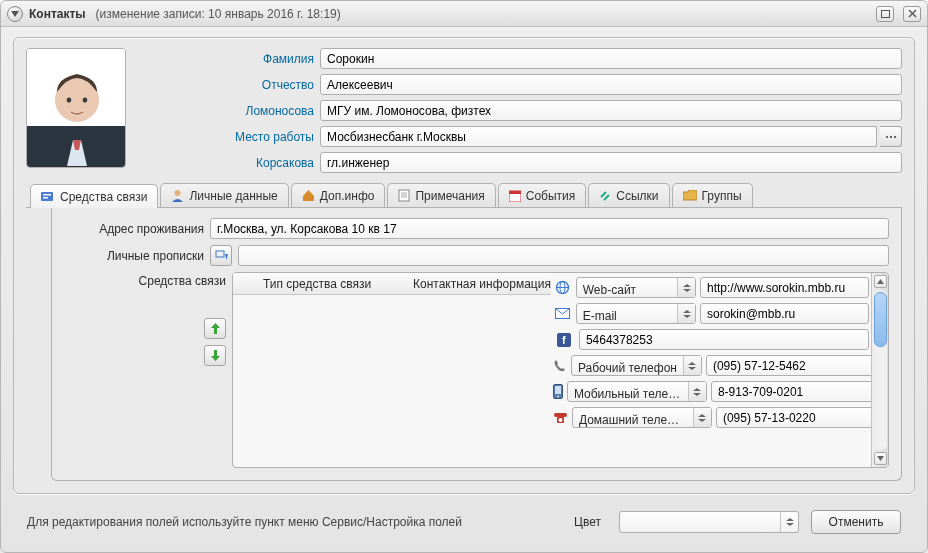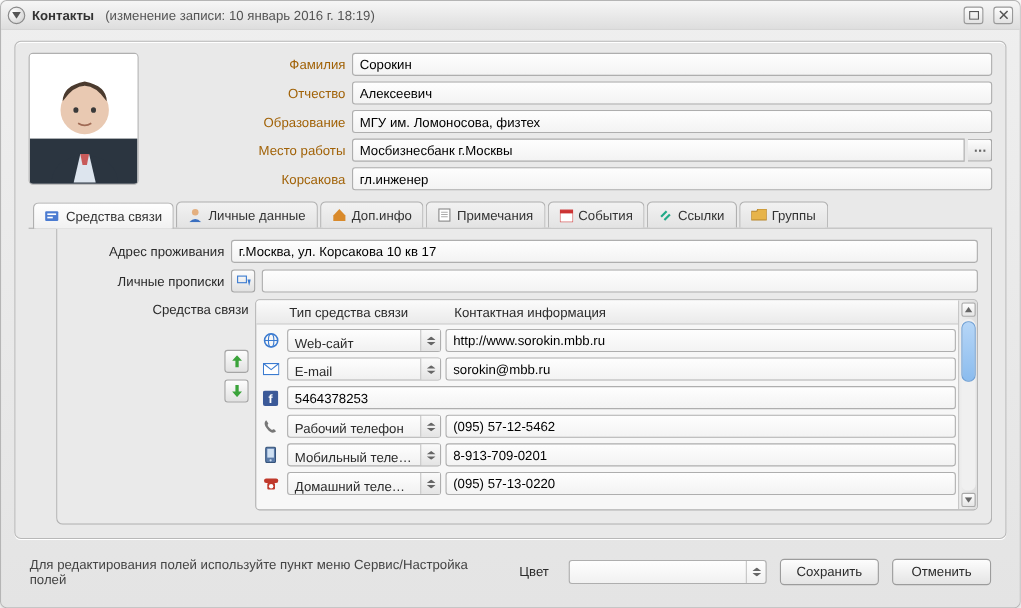--- a/index.html
+++ b/index.html
@@ -64,21 +64,21 @@
   .top-row { display:flex; gap:18px; }
   .photo {
     width:100px; height:120px;
     background: linear-gradient(#ffffff,#f4f4f4);
     border:1px solid #b0b0b0; border-radius:4px;
     display:flex; align-items:center; justify-content:center;
     overflow:hidden;
   }
   .fields { flex:1; display:flex; flex-direction:column; gap:5px; }
   .frow { display:flex; align-items:center; gap:6px; }
-  .flabel { width:170px; text-align:right; color:#a16207; }
+  .flabel { width:170px; text-align:right; color:#0369a1; }
   .txt {
     flex:1; height:21px;
     background: linear-gradient(#fefefe,#f3f3f3);
     border:1px solid #aeaeae; border-radius:3px;
     padding: 1px 6px;
     font: inherit;
     outline:none;
   }
   .sel-btn {
     width:22px; height:21px; border:1px solid #a5a5a5; border-left:none;
@@ -251,21 +251,21 @@
         <div class="fields">
           <div class="frow">
             <div class="flabel">Фамилия</div>
             <input class="txt" value="Сорокин" style="">
           </div>
           <div class="frow">
             <div class="flabel">Отчество</div>
             <input class="txt" value="Алексеевич" style="">
           </div>
           <div class="frow">
-            <div class="flabel">Образование</div>
+            <div class="flabel">Ломоносова</div>
             <input class="txt" value="МГУ им. Ломоносова, физтех" style="">
           </div>
           <div class="frow">
             <div class="flabel">Место работы</div>
             <input class="txt" style="border-top-right-radius: 0px; border-bottom-right-radius: 0px;" value="Мосбизнесбанк г.Москвы">
             <div class="sel-btn">
               <svg class="ic" width="10" height="10">
                   <rect x="0" y="4" width="2" height="2" fill="#666"></rect>
                   <rect x="4" y="4" width="2" height="2" fill="#666"></rect>
                   <rect x="8" y="4" width="2" height="2" fill="#666"></rect>
@@ -359,21 +359,21 @@
             </div>
             <div class="iconbtn" title="down">
               <svg class="ic" width="9" height="11">
                   <path d="M4.5 11 L0 6 L3 6 L3 0 L6 0 L6 6 L9 6 Z" fill="#3aa33a"></path>
                 </svg>
             </div>
           </div>
 
           <div class="comm-table">
             <div style="display:flex; flex:1; min-height:0">
-              <div style="flex:1; display:flex; flex-direction:column; min-width:0">
+              <div style="flex:1; display:flex; flex-direction:row; min-width:0">
                 <div class="comm-head">
                   <div class="ch-icon"></div>
                   <div class="ch-type">Тип средства связи</div>
                   <div class="ch-info">Контактная информация</div>
                 </div>
                 <div class="comm-body" id="comm-body">
                     <div class="comm-row">
                       <div class="cicon">
                         <svg width="15" height="15">
                           <circle cx="7.5" cy="7.5" r="6" fill="none" stroke="#3b7bd0" stroke-width="1.4"></circle>
@@ -497,20 +497,17 @@
       <div class="color-label">Цвет</div>
       <div class="color-combo">
         <div class="swatch"></div>
         <div class="dd">
           <svg class="ic" width="8" height="8">
               <path d="M0 3 L8 3 L4 0 Z M0 5 L8 5 L4 8 Z" fill="#666"></path>
             </svg>
         </div>
       </div>
       <div class="btn">
-          <span>Сохранить</span>
-        </div>
-      <div class="btn">
           <span>Отменить</span>
         </div>
     </div>
   </div>
 </div>
 
 </body></html>

